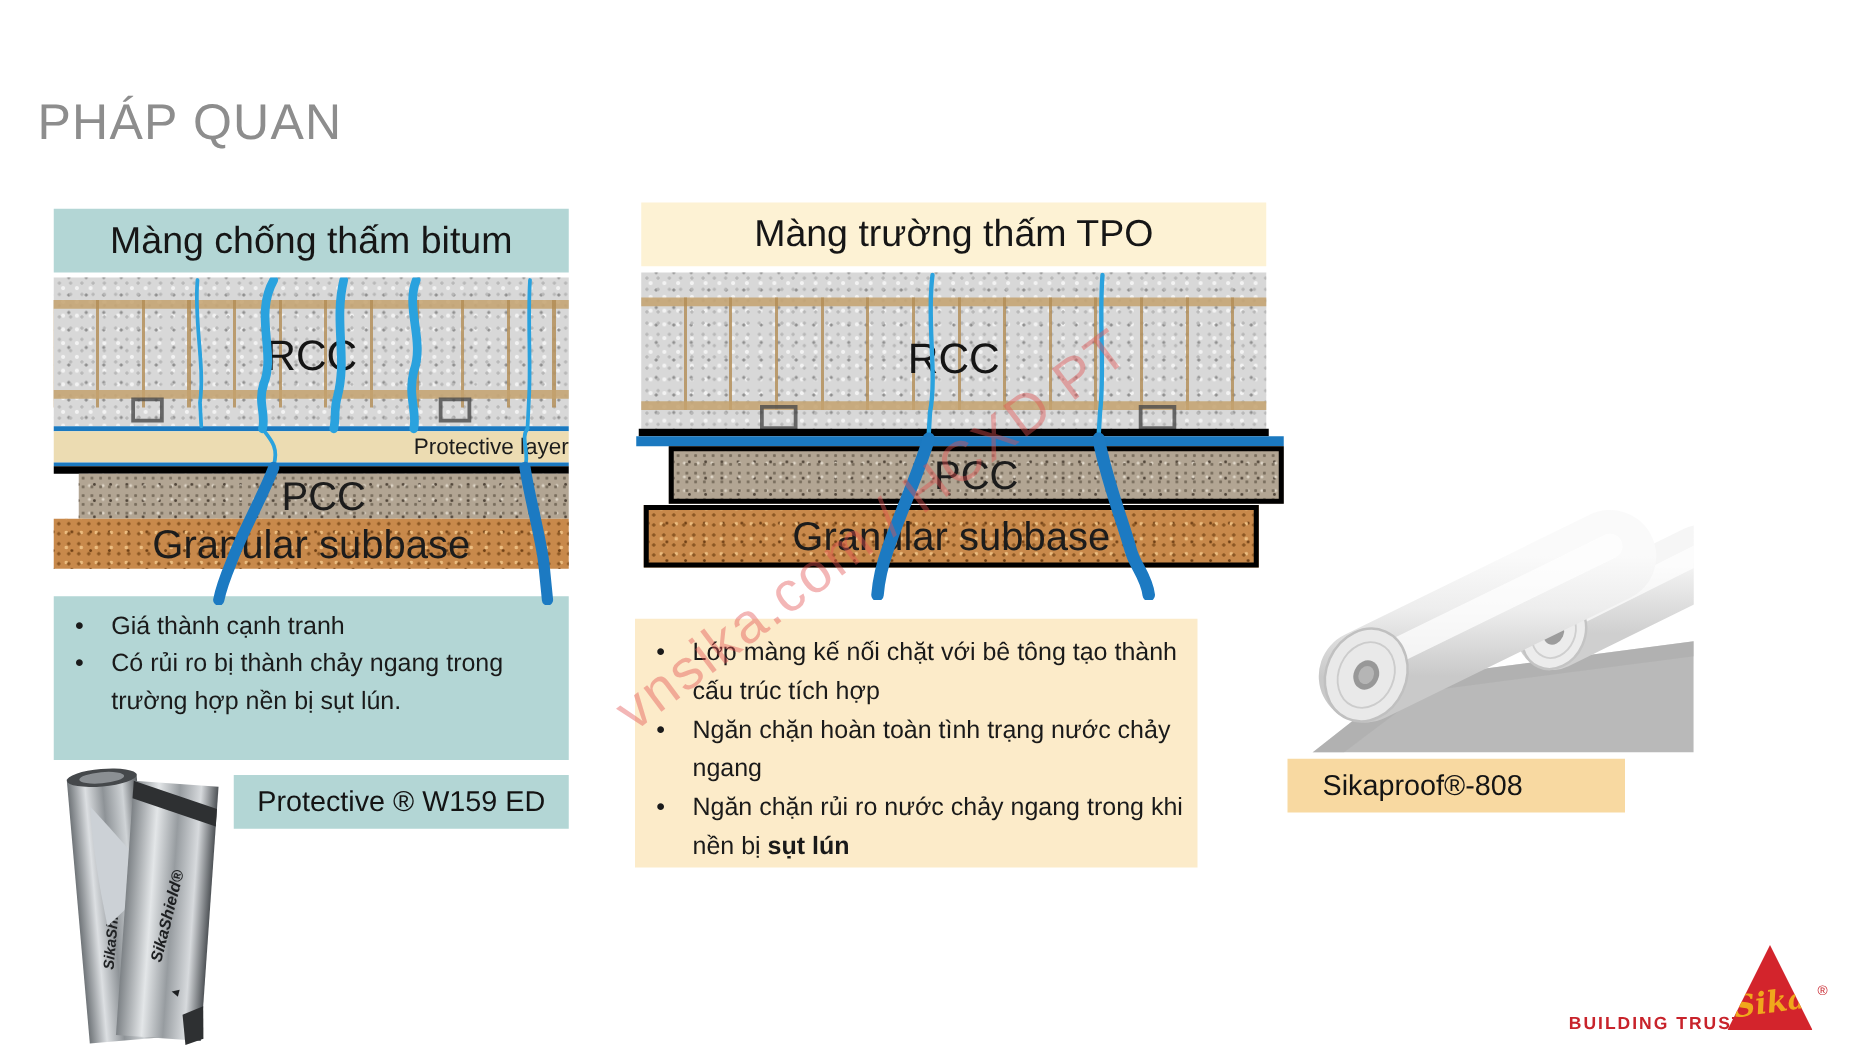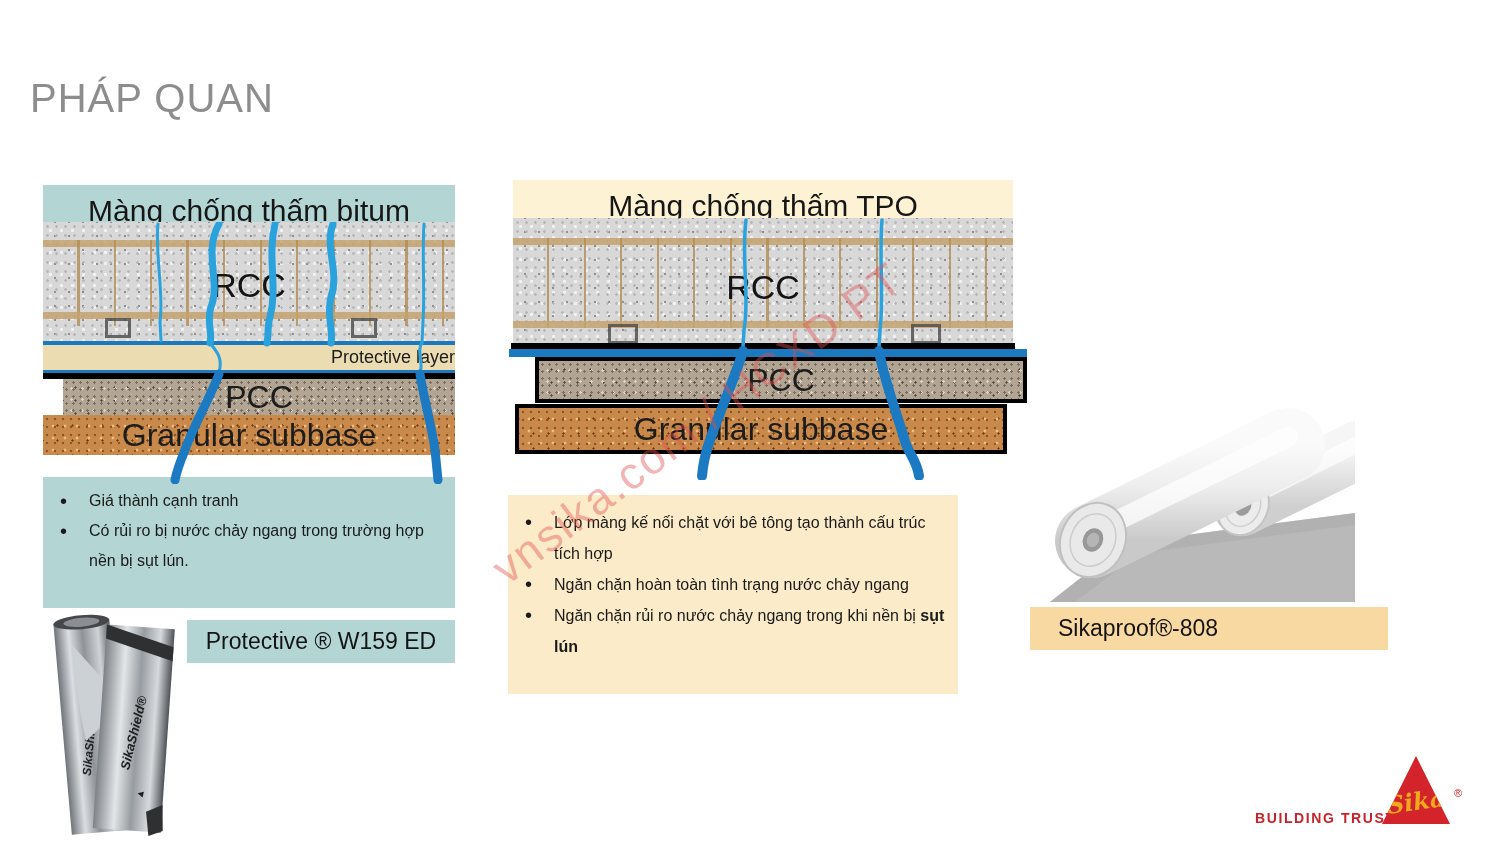--- a/index.html
+++ b/index.html
@@ -5,21 +5,21 @@
   html,body{margin:0;padding:0;background:#fff;}
   .slide{position:relative;width:1500px;height:844px;background:#ffffff;overflow:hidden;
          font-family:"Liberation Sans","DejaVu Sans",sans-serif;color:#1c1c1c;}
   .abs{position:absolute;}
 
   
   .page-title{left:30px;top:22px;font-size:40px;font-weight:700;color:#121212;letter-spacing:-0.5px;white-space:nowrap;}
   .page-subtitle{left:30px;top:76px;font-size:40px;font-weight:400;color:#8d8d8d;letter-spacing:1px;white-space:nowrap;}
 
   
-  .col-header{display:flex;align-items:center;justify-content:center;font-size:30px;color:#161616;margin-top:18px;}
+  .col-header{display:flex;align-items:center;justify-content:center;font-size:30px;color:#161616;}
   .hdr-bitum{left:43px;top:167px;width:412px;height:51px;background:#b3d6d5;}
   .hdr-tpo{left:513px;top:162px;width:500px;height:51px;background:#fdf2d4;}
 
   
   .diagram{overflow:visible;}
   .diag-bitum{left:43px;top:222px;width:412px;height:233px;}
   .diag-tpo{left:513px;top:218px;width:500px;height:237px;}
   .layer{position:absolute;left:0;right:0;}
 
   
@@ -55,28 +55,28 @@
   .black-line{position:absolute;left:0;right:0;background:#000;}
   .boxed{position:absolute;border:4px solid #000;}
 
   .water-svg{position:absolute;pointer-events:none;z-index:6;}
 
   
   .bullet-box{z-index:2;}
   .bb-bitum{left:43px;top:477px;width:412px;height:131px;background:#b3d6d5;padding-top:9px;box-sizing:border-box;}
   .bb-tpo{left:508px;top:473px;width:450px;height:199px;background:#fcebc9;padding-top:12px;box-sizing:border-box;margin-top:22px;}
   ul.bullets{margin:0;padding:0;list-style:none;}
-  ul.bullets li{position:relative;padding-left:46px;padding-right:6px;font-size:16px;line-height:30px;color:#1a1a1a;}
+  ul.bullets li{position:relative;padding-left:46px;padding-right:6px;font-size:20px;line-height:30px;color:#1a1a1a;}
   .bb-tpo ul.bullets li{line-height:31px;}
   ul.bullets li::before{content:"\2022";position:absolute;left:17px;top:0;font-size:20px;color:#1a1a1a;}
 
   
   .product-label{display:flex;align-items:center;font-size:23px;color:#141414;}
   .pl-bitum{left:187px;top:620px;width:268px;height:43px;background:#b3d6d5;justify-content:center;}
-  .pl-tpo{left:1030px;top:607px;width:358px;height:43px;background:#f8d9a1;padding-left:28px;box-sizing:border-box;}
+  .pl-tpo{left:1030px;top:607px;width:270px;height:43px;background:#f8d9a1;padding-left:28px;box-sizing:border-box;}
 
   
   .photo{z-index:1;}
   .photo-bitum{left:48px;top:611px;width:140px;height:230px;}
   .photo-tpo{left:1030px;top:393px;width:325px;height:209px;}
 
   
   .watermark{left:498px;top:548px;z-index:9;transform:rotate(-37deg);transform-origin:left center;
     font-size:45px;letter-spacing:2px;color:rgba(226,82,82,0.42);white-space:nowrap;pointer-events:none;}
 
@@ -139,21 +139,21 @@
       <g fill="none" stroke="#1c7ac2" stroke-linecap="round">
         <path d="M176,152 C166,178 150,205 142,228 C137,240 134,248 132,258" stroke-width="9"></path>
         <path d="M377,152 C381,178 389,205 392,228 L395,258" stroke-width="9"></path>
       </g>
     </svg>
   </div>
 
   <div class="abs bullet-box bb-bitum">
     <ul class="bullets">
       <li><span>Giá thành cạnh tranh</span></li>
-      <li><span>Có rủi ro bị nước chảy ngang trong trường hợp nền bị sụt lún.</span></li>
+      <li><span>Có rủi ro bị thành chảy ngang trong trường hợp nền bị sụt lún.</span></li>
     </ul>
   </div>
 
   <svg class="abs photo photo-bitum" viewBox="0 0 140 230">
     <defs>
       <linearGradient id="gs1" x1="0" y1="0" x2="1" y2="0">
         <stop offset="0" stop-color="#6f7478"></stop>
           <stop offset="0.25" stop-color="#dcdfe2"></stop>
         <stop offset="0.5" stop-color="#8e9397"></stop>
           <stop offset="0.78" stop-color="#cfd3d6"></stop>
@@ -182,21 +182,21 @@
       <text transform="translate(84,160) rotate(-80)" font-size="13" font-style="italic" font-weight="bold" fill="#1d1f21">SikaShield®</text>
       <text transform="translate(99,188) rotate(-80)" font-size="10" fill="#1d1f21">▲</text>
     </g>
   </svg>
 
   <div class="abs product-label pl-bitum">
     <span>Protective ® W159 ED</span>
   </div>
 
   <div class="abs col-header hdr-tpo">
-    <span>Màng chống thấm TPO</span>
+    <span>Màng trường thấm TPO</span>
   </div>
 
   <div class="abs diagram diag-tpo">
 
     <div class="layer tex-rcc" style="top:0;height:125px;">
       <div class="rebar-band" style="top:20px;"></div>
       <div class="rebar-verts" style="top:20px;height:90px;"></div>
       <div class="rebar-band" style="top:103px;"></div>
       <div class="rebar-clip" style="left:95px;top:106px;width:24px;"></div>
       <div class="rebar-clip" style="left:398px;top:106px;width:24px;"></div>

